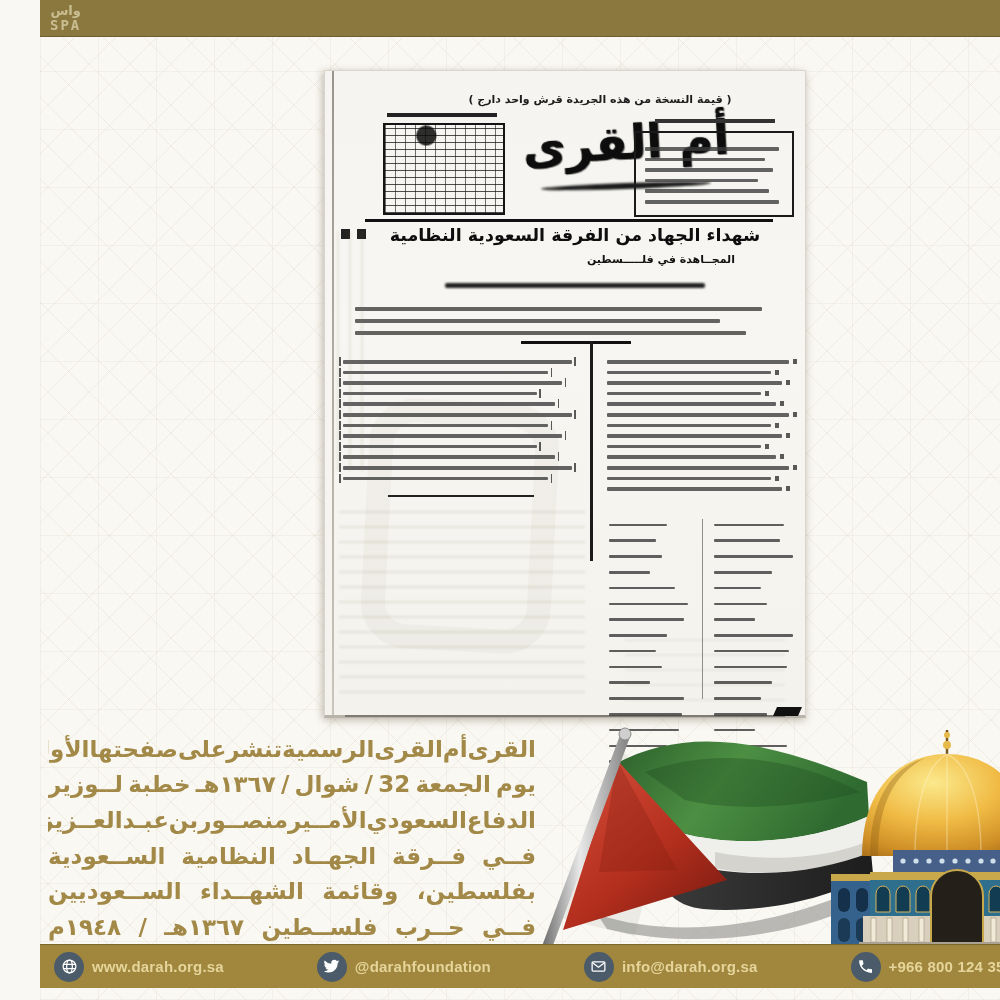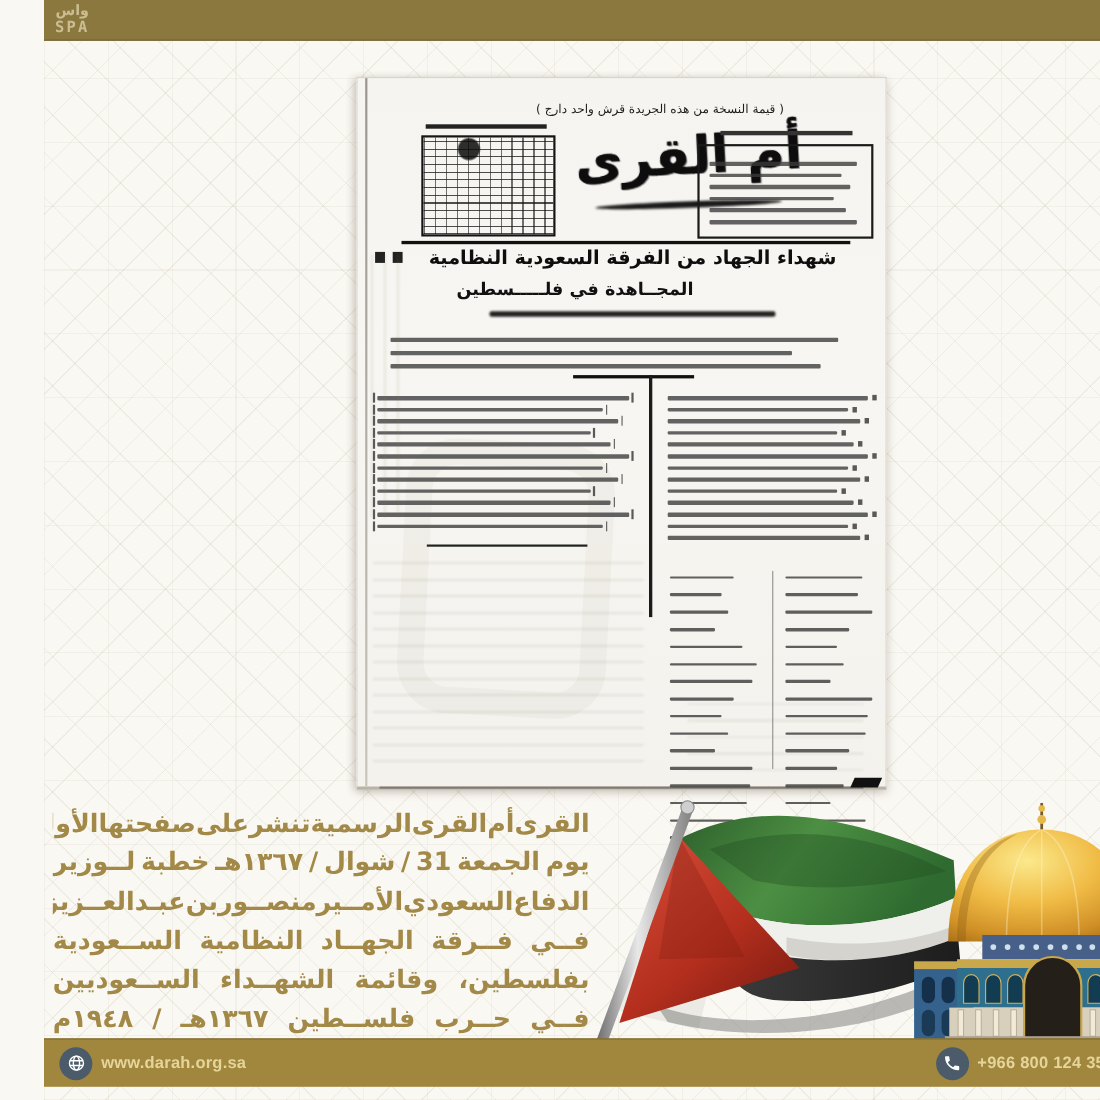--- a/index.html
+++ b/index.html
@@ -25,43 +25,43 @@
     line-height:1.05;font-weight:bold;}
   .spa-logo .ar{font-size:13px;letter-spacing:1px;}
   .spa-logo .en{font-size:14px;letter-spacing:2px;font-family:"DejaVu Sans Mono",monospace;}
   
   .paper{position:absolute;left:284px;top:70px;width:482px;height:648px;z-index:2;
     background:linear-gradient(180deg,#f5f4f0 0%,#f7f6f2 40%,#f3f2ed 100%);
     box-shadow:0 3px 8px rgba(90,80,60,.28), -4px 0 6px rgba(90,80,60,.12);
     border:1px solid #d8d4cb;border-bottom:3px solid #b9b4aa;}
   .spine{position:absolute;left:7px;top:0;width:2px;height:100%;background:linear-gradient(180deg,#9a958a,#c9c5bb);}
   .price-line{position:absolute;left:110px;top:22px;width:330px;text-align:center;direction:rtl;
-    font-size:11px;font-weight:normal;color:#1d1d1d;filter:blur(.35px);letter-spacing:0;}
+    font-size:11px;font-weight:bold;color:#1d1d1d;filter:blur(.35px);letter-spacing:0;}
   .mast-table{position:absolute;left:58px;top:52px;width:122px;height:92px;border:2px solid #141414;
     background-image:
       radial-gradient(circle at 35% 12%, rgba(10,10,10,.85) 0 9px, transparent 11px),
       repeating-linear-gradient(0deg, rgba(20,20,20,.75) 0 1px, transparent 1px 7px),
       repeating-linear-gradient(90deg, rgba(20,20,20,.6) 0 1px, transparent 1px 10px);
     filter:blur(.2px);}
   .mast-table-cap{position:absolute;left:62px;top:42px;width:110px;height:4px;background:#222;filter:blur(.5px);}
   .mast-title{position:absolute;left:196px;top:44px;width:210px;text-align:center;direction:rtl;
     font-size:47px;font-weight:bold;color:#0d0d0d;transform:rotate(-3deg);
     text-shadow:0 0 1px #000, 1px 1px 0 rgba(0,0,0,.4);filter:blur(.25px);}
   .mast-flourish{position:absolute;left:216px;top:112px;width:170px;height:6px;background:#1a1a1a;
     border-radius:50%;filter:blur(1.1px);transform:rotate(-2deg);}
   .mast-box{position:absolute;left:309px;top:60px;width:160px;height:86px;border:2px solid #1a1a1a;
     padding:7px 9px 4px 9px;}
   .mast-box-top{position:absolute;left:330px;top:48px;width:120px;height:3.5px;background:#333;filter:blur(.5px);}
   .mast-rule{position:absolute;left:40px;top:148px;width:408px;height:3px;background:#111;}
   .margin-marks{position:absolute;left:16px;top:158px;width:30px;height:16px;display:flex;gap:7px;}
   .margin-marks i{display:block;width:9px;height:10px;background:#222;filter:blur(.6px);}
   .headline{position:absolute;left:50px;top:154px;width:400px;text-align:center;direction:rtl;
     font-size:17.5px;font-weight:bold;color:#0e0e0e;filter:blur(.45px);}
-  .subheadline{position:absolute;left:90px;top:182px;width:320px;text-align:left;direction:rtl;
-    font-size:16px;font-weight:bold;color:#111;filter:blur(.5px);}
+  .subheadline{position:absolute;left:90px;top:182px;width:320px;text-align:right;direction:rtl;
+    font-size:11px;font-weight:bold;color:#111;filter:blur(.5px);}
   .byline{position:absolute;left:120px;top:212px;width:260px;height:5px;background:#222;
     border-radius:2px;filter:blur(.9px);}
   .intro-lines{position:absolute;left:30px;top:228px;width:420px;}
   .intro-lines .sk-line{height:4px;margin:8px 0;}
   .t-cap{position:absolute;left:196px;top:270px;width:110px;height:3px;background:#111;}
   .divider-v{position:absolute;left:265px;top:270px;width:2.5px;height:220px;background:#1b1b1b;}
   .col-right{position:absolute;left:282px;top:282px;width:188px;}
   .col-left{position:absolute;left:18px;top:282px;width:236px;}
   .underline-bar{width:62%;height:2px;background:#222;margin:6px auto 0 auto;}
   .names{position:absolute;left:284px;top:446px;width:186px;display:grid;
@@ -249,21 +249,21 @@
         <span>القرى</span>
         <span>الرسمية</span>
         <span>تنشر</span>
         <span>على</span>
         <span>صفحتها</span>
         <span>الأولى</span>
       </div>
     <div class="cap-line">
         <span>يوم</span>
         <span>الجمعة</span>
-        <span>31</span>
+        <span>32</span>
         <span>/</span>
         <span>شوال</span>
         <span>/</span>
         <span>١٣٦٧هـ</span>
         <span>خطبة</span>
         <span>لــوزير</span>
       </div>
     <div class="cap-line">
         <span>الدفاع</span>
         <span>السعودي</span>
@@ -416,20 +416,37 @@
           <ellipse cx="12" cy="12" rx="4" ry="9"></ellipse>
           <line x1="3.5" y1="9" x2="20.5" y2="9"></line>
             <line x1="3.5" y1="15" x2="20.5" y2="15"></line>
         </svg>
       </span>
       <span class="f-label">www.darah.org.sa</span>
     </div>
     <div class="f-item">
       <span class="f-ico">
         <svg viewBox="0 0 24 24" fill="#ffffff">
+          <path d="M23 5c-.8.4-1.7.7-2.6.8A4.6 4.6 0 0 0 22.4 3c-.9.5-1.9.9-2.9 1.1a4.5 4.5 0 0 0-7.8 4.1A12.9 12.9 0 0 1 2.4 3.5a4.5 4.5 0 0 0 1.4 6 4.4 4.4 0 0 1-2-.6v.1c0 2.2 1.5 4 3.6 4.4-.7.2-1.4.2-2 .1a4.5 4.5 0 0 0 4.2 3.1A9.1 9.1 0 0 1 1 18.6 12.8 12.8 0 0 0 7.9 20.6c8.3 0 12.8-6.9 12.8-12.8v-.6c.9-.6 1.6-1.4 2.3-2.2z"></path>
+        </svg>
+      </span>
+      <span class="f-label">@darahfoundation</span>
+    </div>
+    <div class="f-item">
+      <span class="f-ico">
+        <svg viewBox="0 0 24 24" fill="none" stroke="#ffffff" stroke-width="1.8">
+          <rect x="3" y="5.5" width="18" height="13" rx="1.5"></rect>
+          <polyline points="4,7 12,13 20,7"></polyline>
+        </svg>
+      </span>
+      <span class="f-label">info@darah.org.sa</span>
+    </div>
+    <div class="f-item">
+      <span class="f-ico">
+        <svg viewBox="0 0 24 24" fill="#ffffff">
           <path d="M6.6 10.8a15.1 15.1 0 0 0 6.6 6.6l2.2-2.2c.3-.3.7-.4 1-.2 1.2.4 2.5.6 3.8.6.6 0 1 .4 1 1V20c0 .6-.4 1-1 1C10.6 21 3 13.4 3 4c0-.6.4-1 1-1h3.5c.6 0 1 .4 1 1 0 1.3.2 2.6.6 3.8.1.3 0 .7-.2 1l-2.3 2z"></path>
         </svg>
       </span>
       <span class="f-label">+966 800 124 35 35</span>
     </div>
   </div>
 
 </div>
 
 </body></html>

